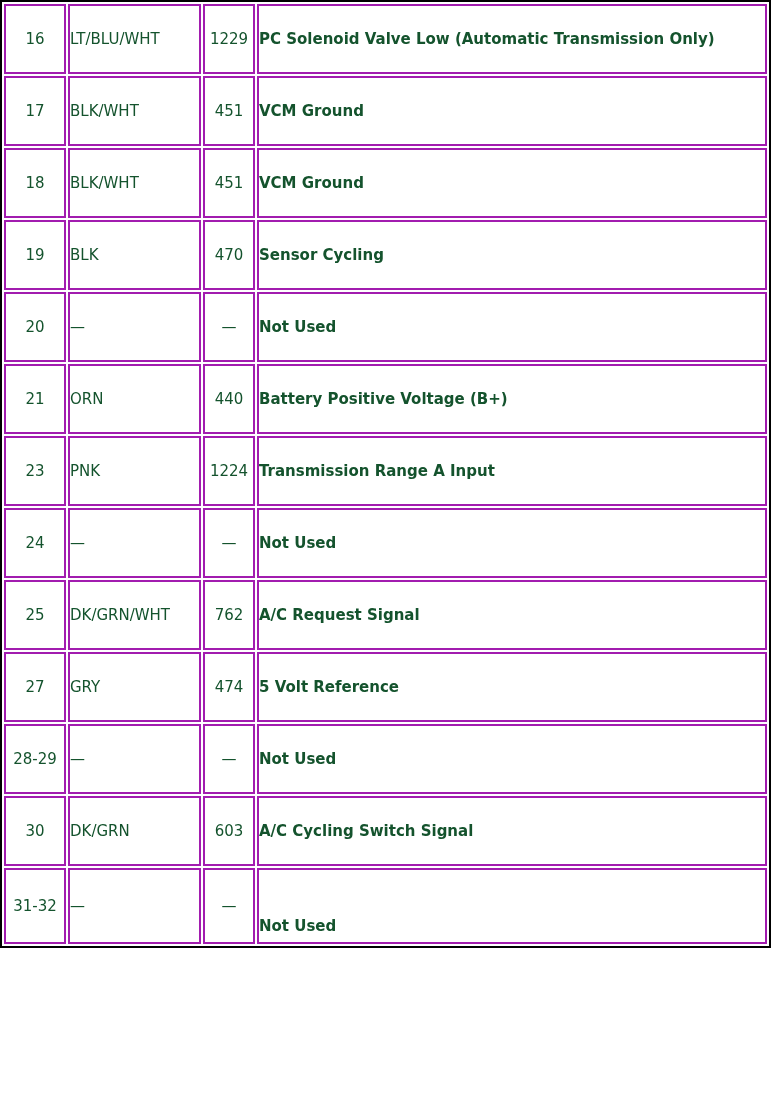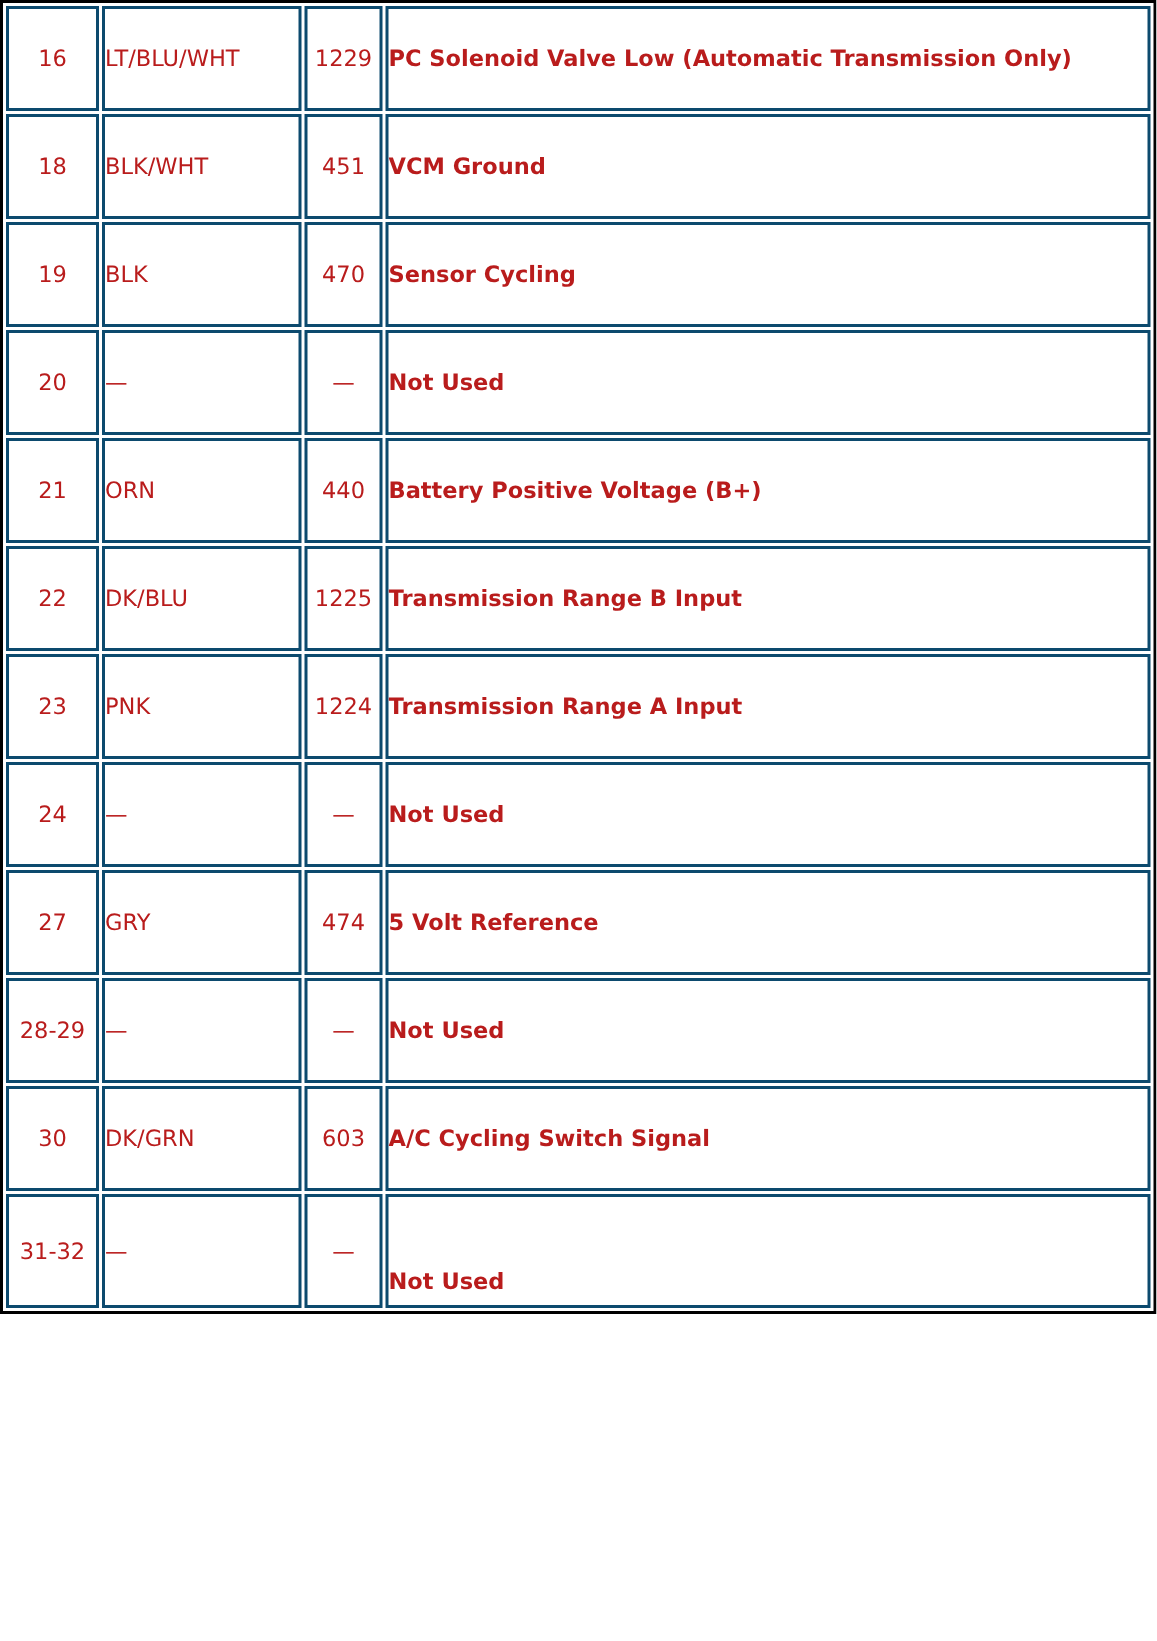--- a/index.html
+++ b/index.html
@@ -15,23 +15,23 @@
   table.pinout {
     border-collapse: separate;
     border-spacing: 2px;
     border: 2px solid #000000;
     width: 771px;
     table-layout: fixed;
     box-sizing: border-box;
     background: #ffffff;
   }
   table.pinout td {
-    border: 2px solid #0c4a6e;
+    border: 2px solid #a21caf;
     background: #ffffff;
-    color: #b91c1c;
+    color: #14532d;
     font-family: "DejaVu Sans", sans-serif;
     font-size: 15px;
     line-height: 1.25;
     height: 66px;
     vertical-align: middle;
     padding: 0;
     overflow: hidden;
     white-space: nowrap;
   }
   td.cell-pin     { width: 58px;  text-align: center; }
@@ -48,20 +48,26 @@
 
 <table class="pinout">
   <tbody>
     <tr>
       <td class="cell-pin">16</td>
       <td class="cell-color">LT/BLU/WHT</td>
       <td class="cell-circuit">1229</td>
       <td class="cell-func">PC Solenoid Valve Low (Automatic Transmission Only)</td>
     </tr>
     <tr>
+      <td class="cell-pin">17</td>
+      <td class="cell-color">BLK/WHT</td>
+      <td class="cell-circuit">451</td>
+      <td class="cell-func">VCM Ground</td>
+    </tr>
+    <tr>
       <td class="cell-pin">18</td>
       <td class="cell-color">BLK/WHT</td>
       <td class="cell-circuit">451</td>
       <td class="cell-func">VCM Ground</td>
     </tr>
     <tr>
       <td class="cell-pin">19</td>
       <td class="cell-color">BLK</td>
       <td class="cell-circuit">470</td>
       <td class="cell-func">Sensor Cycling</td>
@@ -72,36 +78,36 @@
       <td class="cell-circuit">—</td>
       <td class="cell-func">Not Used</td>
     </tr>
     <tr>
       <td class="cell-pin">21</td>
       <td class="cell-color">ORN</td>
       <td class="cell-circuit">440</td>
       <td class="cell-func">Battery Positive Voltage (B+)</td>
     </tr>
     <tr>
-      <td class="cell-pin">22</td>
-      <td class="cell-color">DK/BLU</td>
-      <td class="cell-circuit">1225</td>
-      <td class="cell-func">Transmission Range B Input</td>
-    </tr>
-    <tr>
       <td class="cell-pin">23</td>
       <td class="cell-color">PNK</td>
       <td class="cell-circuit">1224</td>
       <td class="cell-func">Transmission Range A Input</td>
     </tr>
     <tr>
       <td class="cell-pin">24</td>
       <td class="cell-color">—</td>
       <td class="cell-circuit">—</td>
       <td class="cell-func">Not Used</td>
+    </tr>
+    <tr>
+      <td class="cell-pin">25</td>
+      <td class="cell-color">DK/GRN/WHT</td>
+      <td class="cell-circuit">762</td>
+      <td class="cell-func">A/C Request Signal</td>
     </tr>
     <tr>
       <td class="cell-pin">27</td>
       <td class="cell-color">GRY</td>
       <td class="cell-circuit">474</td>
       <td class="cell-func">5 Volt Reference</td>
     </tr>
     <tr>
       <td class="cell-pin">28-29</td>
       <td class="cell-color">—</td>

